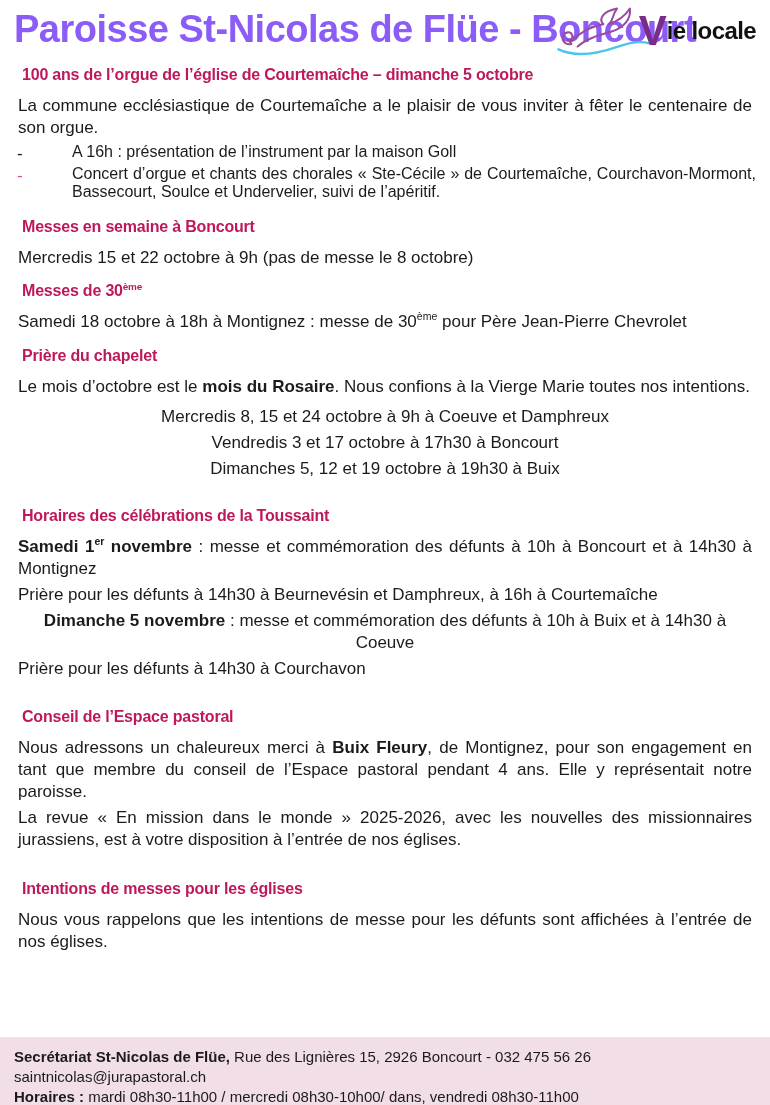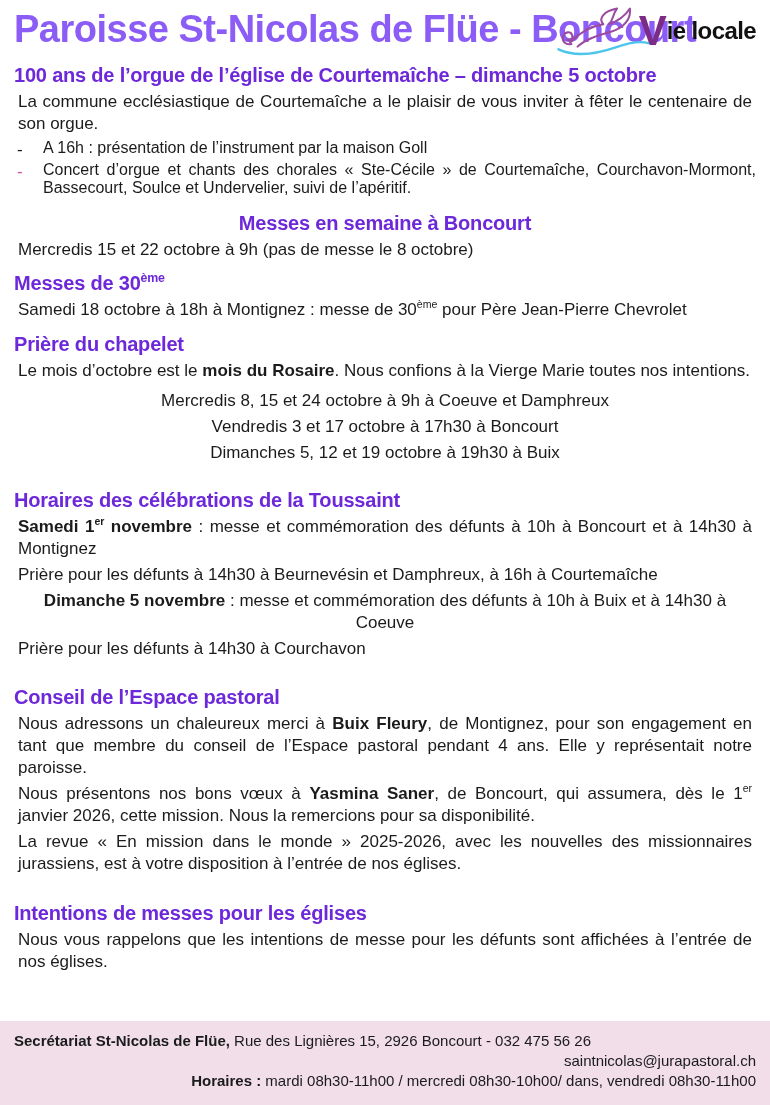--- a/index.html
+++ b/index.html
@@ -11,36 +11,36 @@
   .content{padding:12px 14px 0 14px;}
   
   .masthead{position:relative;height:38px;margin-bottom:13px;}
   .page-title{position:absolute;left:0;top:0;margin:0;font-size:38px;line-height:34px;
     font-weight:bold;color:#8b5cf6;letter-spacing:-0.5px;white-space:nowrap;}
   .logo{position:absolute;right:0;top:-7px;display:flex;align-items:center;}
   .logo svg{width:102px;height:52px;margin-right:-12px;}
   .logo-v{font-size:42px;font-weight:bold;color:#7b2c87;line-height:48px;}
   .logo-rest{font-size:24px;font-weight:bold;color:#111111;line-height:48px;letter-spacing:-0.6px;}
   
-  .sec-h{font-size:20px;font-weight:bold;color:#6d28d9;margin:0;line-height:24px;letter-spacing:-0.2px;}
+  .sec-h{font-size:16px;font-weight:bold;color:#be185d;margin:8px;line-height:24px;letter-spacing:-0.2px;}
   p.body{font-size:17px;line-height:22px;margin:4px;}
-  .justify{text-align:justify;}
+  .justify{text-align:justify;margin-left:29px;}
   .bullets{margin-top:2px;}
   .bullet{display:flex;}
   .bullet .dash{flex:0 0 26px;padding-left:3px;font-size:17px;line-height:22px;}
   .dash-pink{color:#d14f9e;}
   .btext{flex:1;}
   .sup{font-size:62%;vertical-align:super;line-height:0;}
   .mt8{margin-top:8px;text-align:center;}  .mt10{margin-top:10px;} .mt11{margin-top:11px;}
-  .mt14{margin-top:14px;text-align:center;} .mt24{margin-top:24px;} .mt25{margin-top:25px;}
+  .mt14{margin-top:14px;} .mt24{margin-top:24px;} .mt25{margin-top:25px;}
   .mt26{margin-top:26px;} .mt28{margin-top:28px;}
   
-  .footer{position:absolute;left:0;right:0;bottom:0;height:84px;background:#f1dee9;
+  .footer{position:absolute;left:0;right:0;bottom:0;height:68px;background:#f1dee9;
     box-sizing:border-box;padding:10px 14px 0 14px;font-size:15px;line-height:20px;}
-  .footer .center{text-align:right;}
+  .footer .center{text-align:left;}
 </style>
 </head>
 <body>
 
 <div class="content">
 
   <header class="masthead">
     <h1 class="page-title">Paroisse St-Nicolas de Flüe - Boncourt</h1>
     <div class="logo">
       <svg viewBox="0 0 150 74" xmlns="http://www.w3.org/2000/svg" fill="none">
@@ -92,21 +92,20 @@
     <h2 class="sec-h mt24">Horaires des célébrations de la Toussaint</h2>
     <p class="body justify"><b><span>Samedi 1</span><sup class="sup">er</sup><span> novembre</span></b><span> : messe et commémoration des défunts à 10h à Boncourt et à 14h30 à Montignez</span></p>
     <p class="body">Prière pour les défunts à 14h30 à Beurnevésin et Damphreux, à 16h à Courtemaîche</p>
     <p class="body justify mt8"><b>Dimanche 5 novembre</b><span> : messe et commémoration des défunts à 10h à Buix et à 14h30 à Coeuve</span></p>
     <p class="body">Prière pour les défunts à 14h30 à Courchavon</p>
   </section>
 
   <section>
     <h2 class="sec-h mt25">Conseil de l’Espace pastoral</h2>
     <p class="body justify"><span>Nous adressons un chaleureux merci à </span><b>Buix Fleury</b><span>, de Montignez, pour son engagement en tant que membre du conseil de l’Espace pastoral pendant 4 ans. Elle y représentait notre paroisse.</span></p>
-    <p class="body justify"><span>Nous présentons nos bons vœux à </span><b>Yasmina Saner</b><span>, de Boncourt, qui assumera, dès le 1</span><sup class="sup">er</sup><span> janvier 2026, cette mission. Nous la remercions pour sa disponibilité.</span></p>
   </section>
 
   <section>
     <p class="body justify">La revue « En mission dans le monde » 2025-2026, avec les nouvelles des missionnaires jurassiens, est à votre disposition à l’entrée de nos églises.</p>
   </section>
 
   <section>
     <h2 class="sec-h mt26">Intentions de messes pour les églises</h2>
     <p class="body justify">Nous vous rappelons que les intentions de messe pour les défunts sont affichées à l’entrée de nos églises.</p>
   </section>

